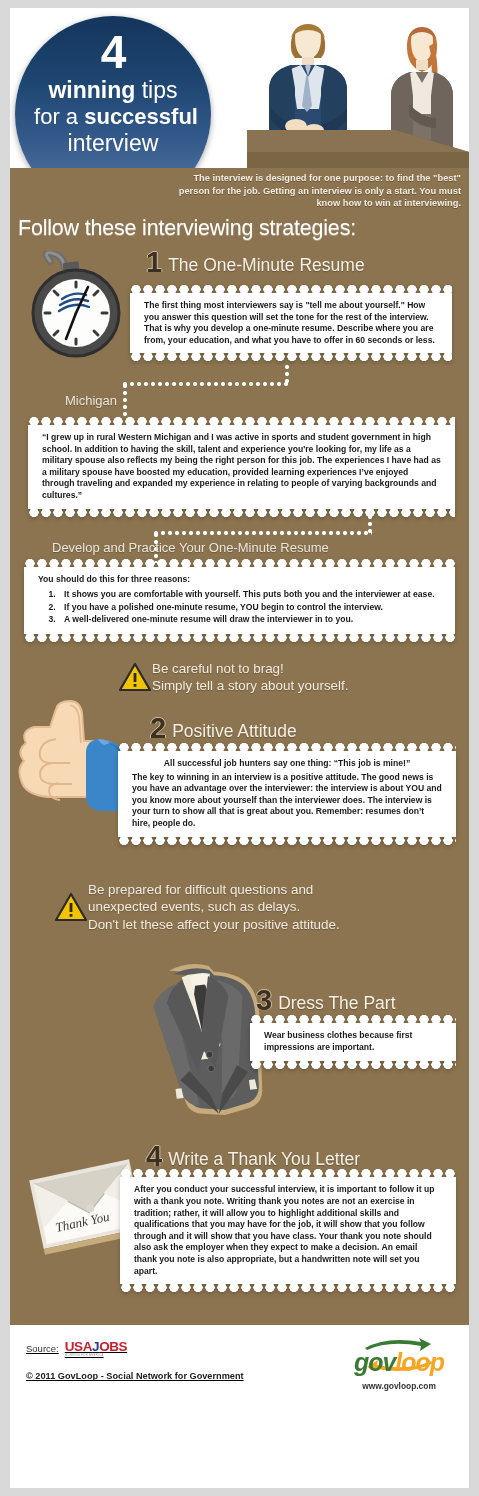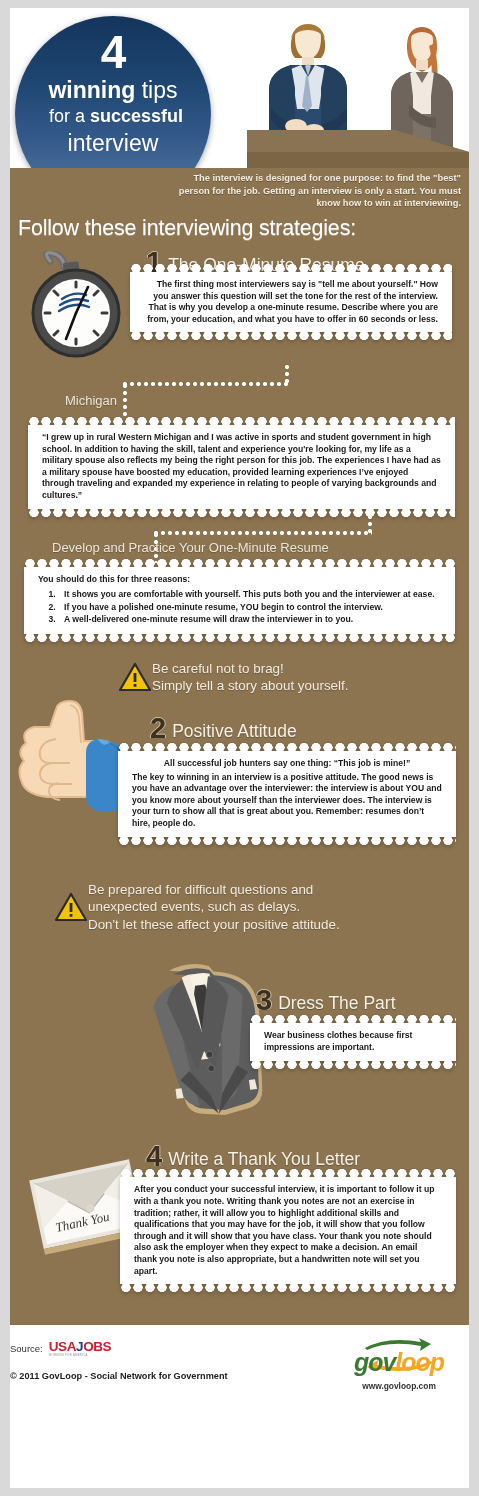--- a/index.html
+++ b/index.html
@@ -48,21 +48,21 @@
     padding-top: 12px;
   }
   .tc-num {
     font-size: 46px;
     font-weight: bold;
     line-height: 48px;
     letter-spacing: -1px;
   }
   .tc-l2 { font-size: 23px; line-height: 28px; }
   .tc-l2 b { font-weight: bold; }
-  .tc-l3 { font-size: 18px; line-height: 25px; margin-left: 6px; }
+  .tc-l3 { font-size: 22px; line-height: 25px; margin-left: 6px; }
   .tc-l3 b { font-weight: bold; }
   .tc-l4 { font-size: 23px; line-height: 28px; }
 
   
   .body-brown {
     position: relative;
     background: #8d7450;
     padding-bottom: 14px;
   }
 
@@ -168,21 +168,22 @@
     font-size: 13.4px;
     line-height: 17.5px;
     text-shadow: 0 1px 1px rgba(0,0,0,0.25);
   }
 
   
   .footer {
     position: relative;
     background: #ffffff;
     height: 78px;
-    padding: 14px 12px 0 0;
+    padding: 14px 12px 0 16px;
+    text-decoration: underline;
   }
   .src-line { display: flex; align-items: center; gap: 6px; }
   .src-word { font-size: 9.5px; color: #333; }
   .usajobs { font-size: 13.5px; font-weight: bold; color: #c8202e; letter-spacing: -0.4px; }
   .usajobs .j { color: #1d3f8f; }
   .usajobs-tag { font-size: 2.6px; color: #888; letter-spacing: 0.4px; margin-top: 0px; }
   .copyright { margin-top: 14px; font-size: 9.2px; font-weight: bold; color: #222; }
   .gl-logo { position: absolute; right: 14px; top: 12px; text-align: center; }
   .gl-word { font-size: 25px; font-weight: bold; font-style: italic; line-height: 26px; letter-spacing: -1px; }
   .gl-gov { color: #3b7a33; }
@@ -276,21 +277,21 @@
         <line x1="60" y1="62" x2="50" y2="88" stroke="#111" stroke-width="2.6" stroke-linecap="round"></line>
       </svg>
 
       <div style="position:absolute;left:136px;top:4px;">
         <div class="tip-head">
           <span class="tip-num">1</span>
           <span class="tip-title">The One-Minute Resume</span>
         </div>
       </div>
 
-      <div class="scallop" style="position:absolute;left:120px;top:27px;width:322px;text-align:right;">
+      <div class="scallop" style="position:absolute;left:120px;top:48px;width:322px;">
         <div class="scallop-inner-pad">The first thing most interviewers say is "tell me about yourself." How you answer this question will set the tone for the rest of the interview. That is why you develop a one-minute resume. Describe where you are from, your education, and what you have to offer in 60 seconds or less.</div>
       </div>
     </div>
 
     <div style="position:relative;height:52px;">
       <div class="dot-v" style="left:275px;top:0px;height:20px;"></div>
       <div class="dot-h" style="left:113px;top:17px;width:166px;"></div>
       <div class="dot-v" style="left:113px;top:19px;height:33px;"></div>
       <div class="sub-label" style="position:absolute;left:55px;top:28px;">Michigan</div>
     </div>

